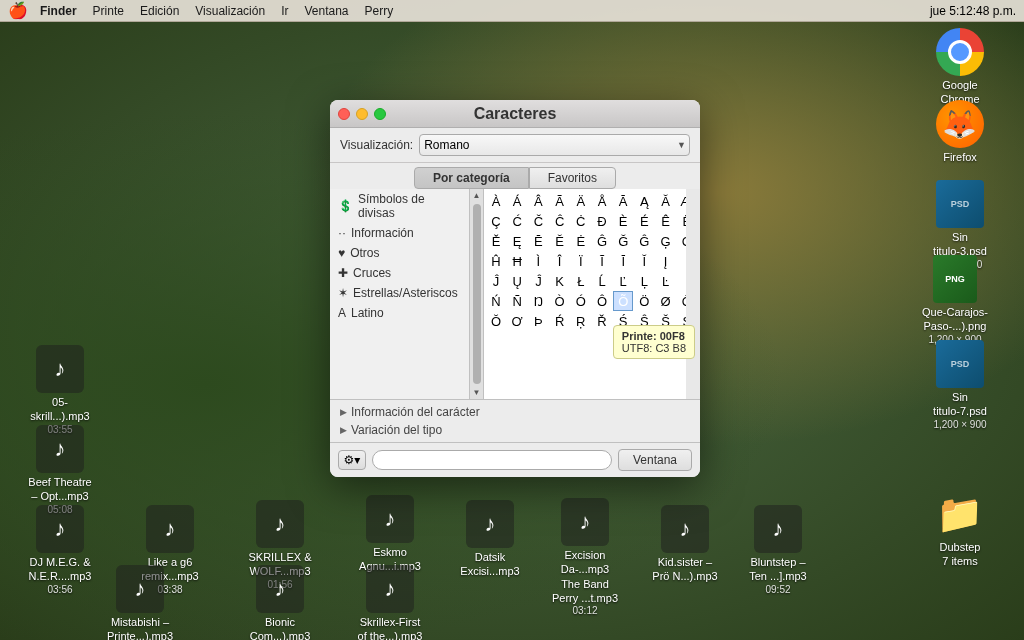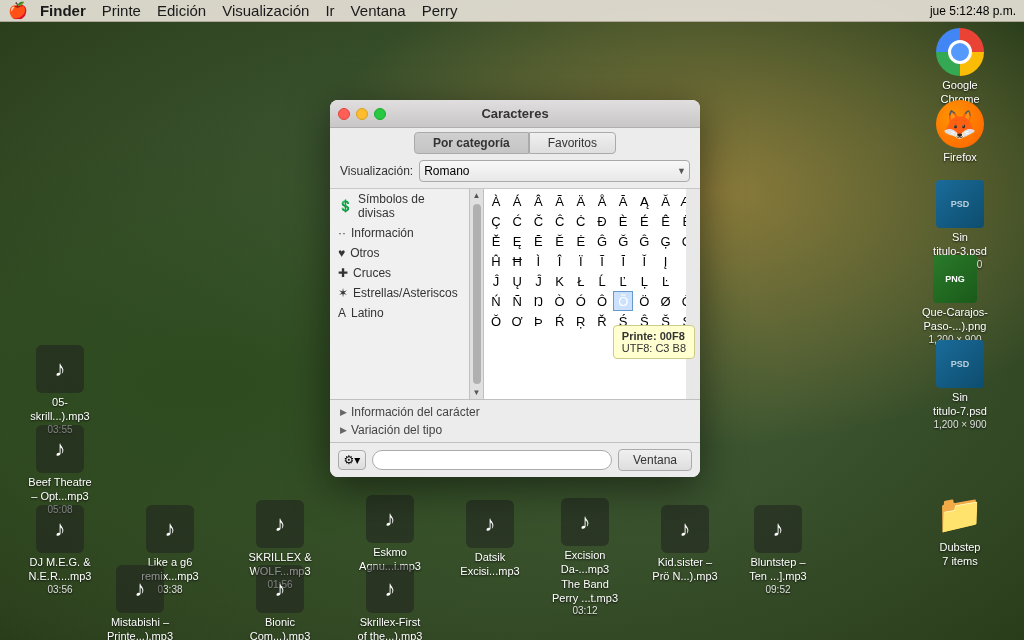--- a/index.html
+++ b/index.html
@@ -47,21 +47,21 @@
       font-size: 16px;
       margin-right: 12px;
       cursor: pointer;
     }
     #menubar .menu-items {
       display: flex;
       gap: 16px;
     }
     #menubar .menu-items span {
       cursor: pointer;
-      font-size: 15px;
+      font-size: 12px;
       color: #1a1a1a;
     }
     #menubar .menu-items span.active {
       font-weight: 600;
     }
     #menubar .right-items {
       margin-left: auto;
       display: flex;
       align-items: center;
       gap: 10px;
@@ -174,21 +174,21 @@
       border-radius: 50%;
       cursor: pointer;
     }
     .close-btn { background: #ff5f57; border: 1px solid #e0443e; }
     .minimize-btn { background: #febc2e; border: 1px solid #d6a124; }
     .maximize-btn { background: #28c840; border: 1px solid #1aac29; }
     #window-title {
       position: absolute;
       left: 50%;
       transform: translateX(-50%);
-      font-size: 13px;
+      font-size: 16px;
       color: #333;
       font-weight: 600;
     }
 
     #window-toolbar {
       padding: 6px 10px;
       display: flex;
       align-items: center;
       gap: 6px;
       border-bottom: 1px solid #c8c6c6;
@@ -623,35 +623,35 @@
   <div id="caracteres-window">
     <div id="window-titlebar">
       <div class="window-controls">
         <div class="window-btn close-btn"></div>
         <div class="window-btn minimize-btn"></div>
         <div class="window-btn maximize-btn"></div>
       </div>
       <span id="window-title">Caracteres</span>
     </div>
 
-    <div id="tabs-bar">
-      <button class="tab-btn active">Por categoría</button>
-      <button class="tab-btn">Favoritos</button>
-    </div>
-
     <div id="window-toolbar">
       <label>Visualización:</label>
       <div class="select-wrapper">
         <select id="visualizacion-select">
           <option>Romano</option>
           <option>Unicode</option>
           <option>Phonetic</option>
           <option>Símbolo</option>
         </select>
       </div>
+    </div>
+
+    <div id="tabs-bar">
+      <button class="tab-btn active">Por categoría</button>
+      <button class="tab-btn">Favoritos</button>
     </div>
 
     <div id="window-content">
       <div id="category-panel">
         <div class="category-item">
           <span class="category-icon">💲</span>
           <span>Símbolos de divisas</span>
         </div>
         <div class="category-item">
           <span class="category-icon">··</span>

